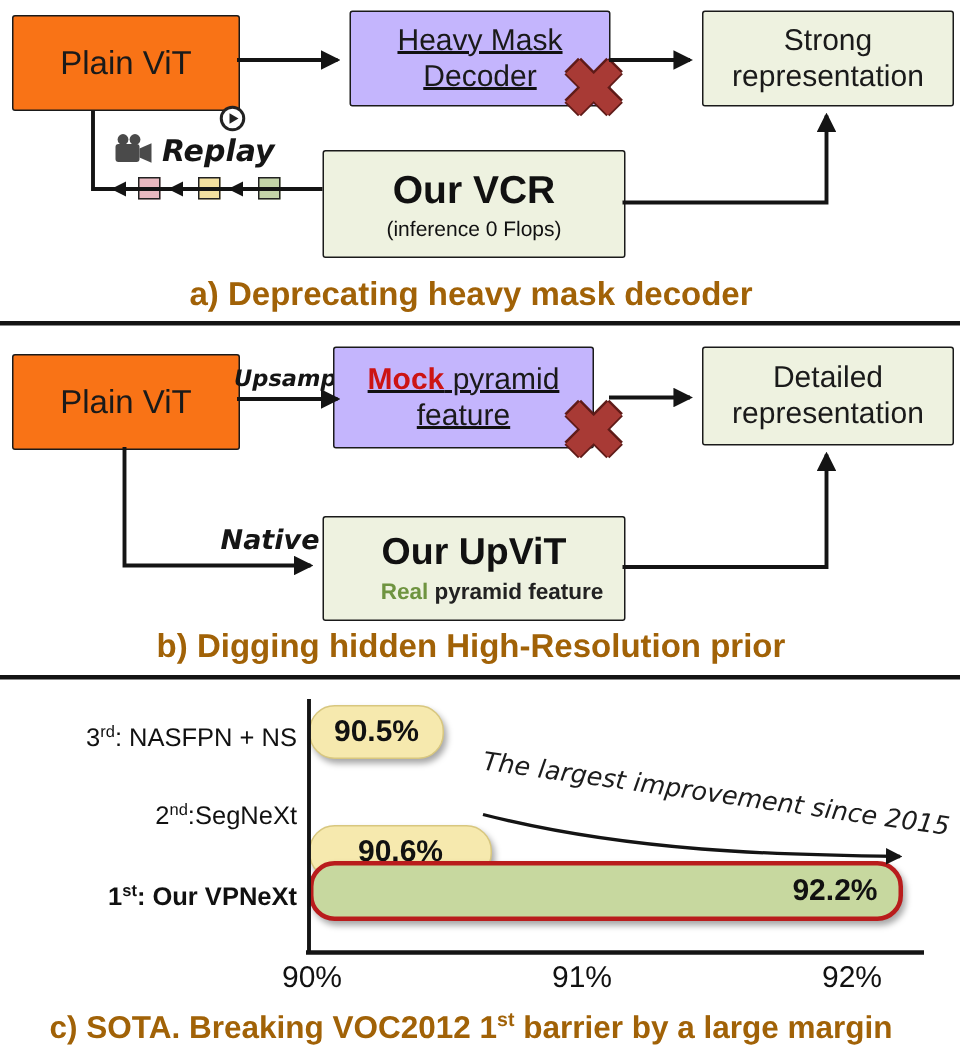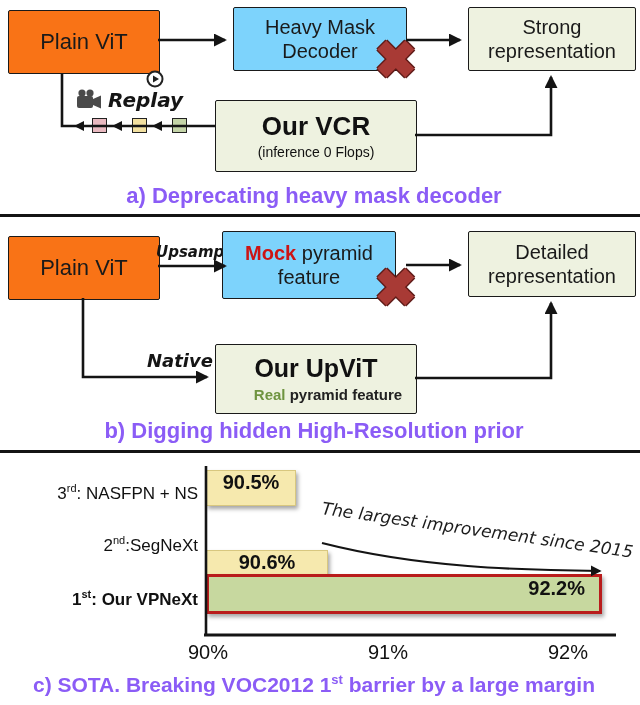--- a/index.html
+++ b/index.html
@@ -1,36 +1,36 @@
 <!DOCTYPE html>
 <html><head>
 <meta charset="utf-8">
 <style>
   html,body{margin:0;padding:0;background:#fff;}
   .canvas{position:relative;width:640px;height:705px;background:#ffffff;
     font-family:"Liberation Sans",sans-serif;color:#111;overflow:hidden;}
   .box{position:absolute;border:1.7px solid #1a1a1a;border-radius:2px;
     display:flex;flex-direction:column;align-items:center;justify-content:center;text-align:center;}
   .cream{background:#f97316;}
-  .pink{background:#7dd3fc;}
+  .pink{background:#c4b5fd;text-decoration:underline;}
   .greenbox{background:#eef2e0;}
   .t{white-space:pre-line;font-size:20px;line-height:1.22;color:#1a1a1a;}
   .t-lg{font-size:22px;}
   .bigtitle{font-size:26px;font-weight:bold;line-height:1.1;}
   .subtitle{font-size:14px;margin-top:3px;}
-  .caption{position:absolute;left:0;width:628px;text-align:center;font-weight:bold;font-size:22px;color:#8b5cf6;}
+  .caption{position:absolute;left:0;width:628px;text-align:center;font-weight:bold;font-size:22px;color:#a16207;}
   .divider{position:absolute;left:0;width:640px;height:3px;background:#141414;}
   .redx{position:absolute;font-size:52px;font-weight:bold;color:#a83a35;line-height:1;
     text-shadow:1px 1px 0 #5f1b18,-1px -1px 0 #5f1b18,1px -1px 0 #5f1b18,-1px 1px 0 #5f1b18;}
   .hand{font-family:"DejaVu Sans",sans-serif;font-style:italic;font-weight:bold;color:#151515;}
   .sq{position:absolute;width:15px;height:15px;border:1.6px solid #222;box-sizing:border-box;}
   .rowlabel{position:absolute;left:4px;width:194px;text-align:right;font-size:17px;color:#111;white-space:nowrap;}
   .rowlabel sup{font-size:11px;}
-  .bar{position:absolute;display:flex;align-items:flex-start;box-sizing:border-box;
-    box-shadow:2px 3px 4px rgba(0,0,0,0.35);}
+  .bar{position:absolute;display:flex;align-items:center;box-sizing:border-box;
+    box-shadow:2px 3px 4px rgba(0,0,0,0.35);border-radius:17px;}
   .bar-yellow{background:#f6e9ae;border:1px solid #d8c77f;justify-content:center;}
   .bar-green{background:#c7d89f;border:3px solid #b91c1c;justify-content:flex-end;padding-right:14px;}
   .val{font-size:20px;font-weight:bold;color:#111;}
   .tick{position:absolute;width:60px;text-align:center;font-size:20px;color:#111;}
   .annot{position:absolute;font-family:"DejaVu Sans",sans-serif;font-style:italic;font-size:17px;
     color:#1c1c1c;white-space:nowrap;transform:rotate(8deg);transform-origin:left center;}
   .mock-red{color:#cc1414;font-weight:bold;}
   .real-green{color:#6f9440;font-weight:bold;}
   .upvit-sub{font-size:15px;font-weight:bold;margin-top:3px;color:#222;padding-left:24px;}
   .overlay{position:absolute;left:0;top:0;pointer-events:none;}

